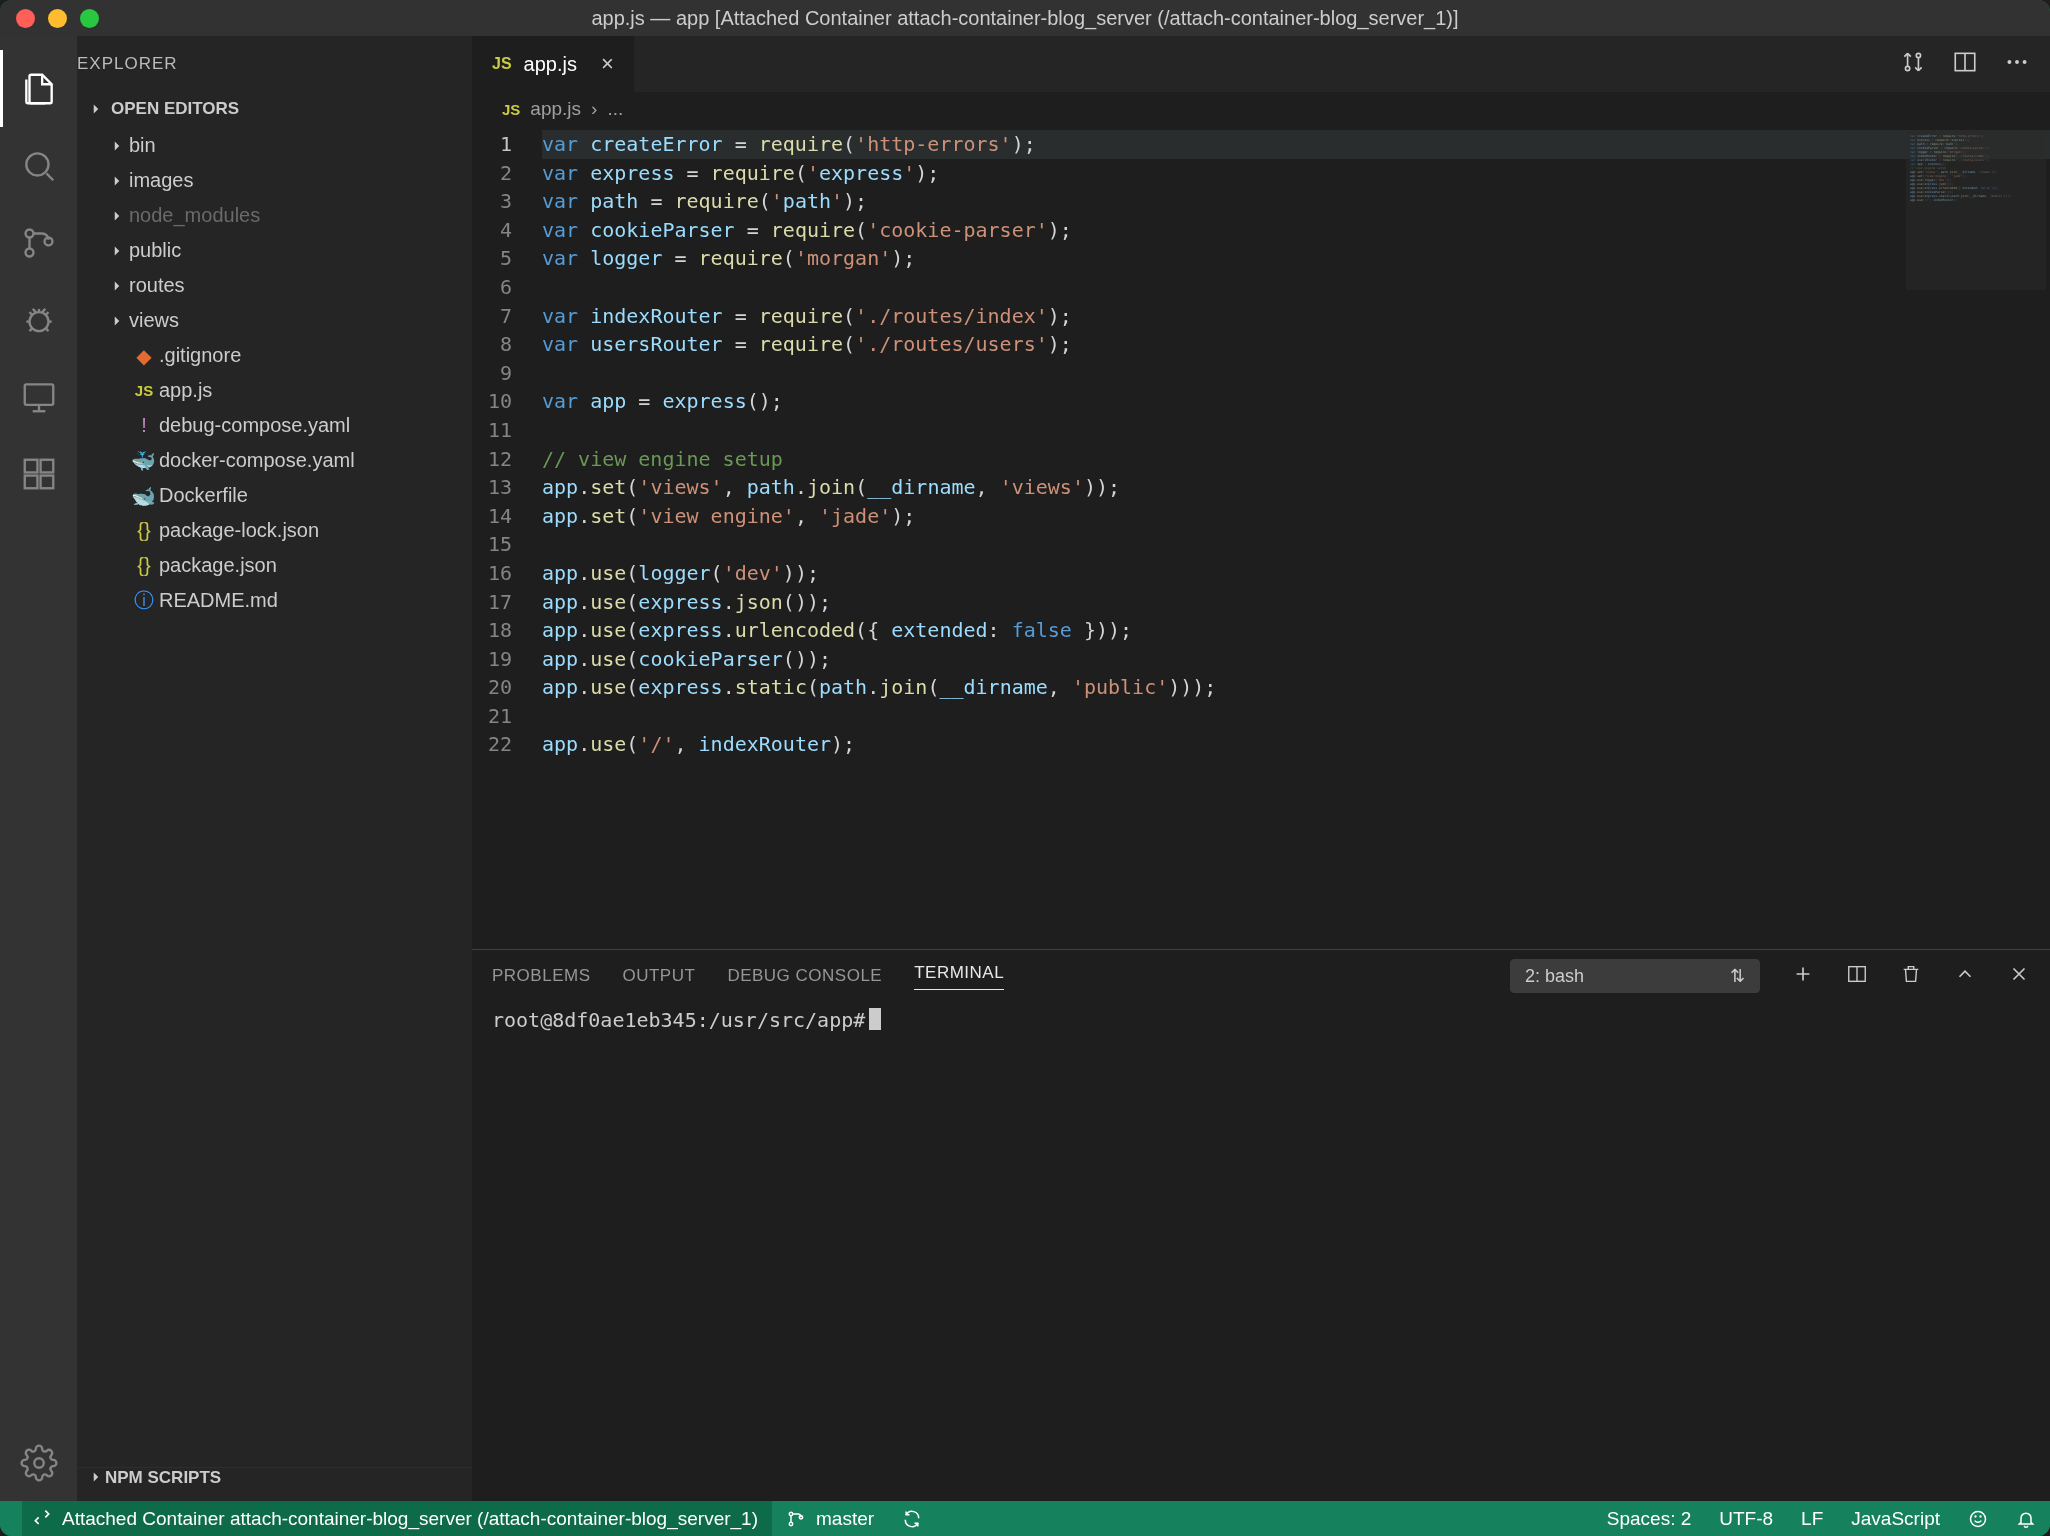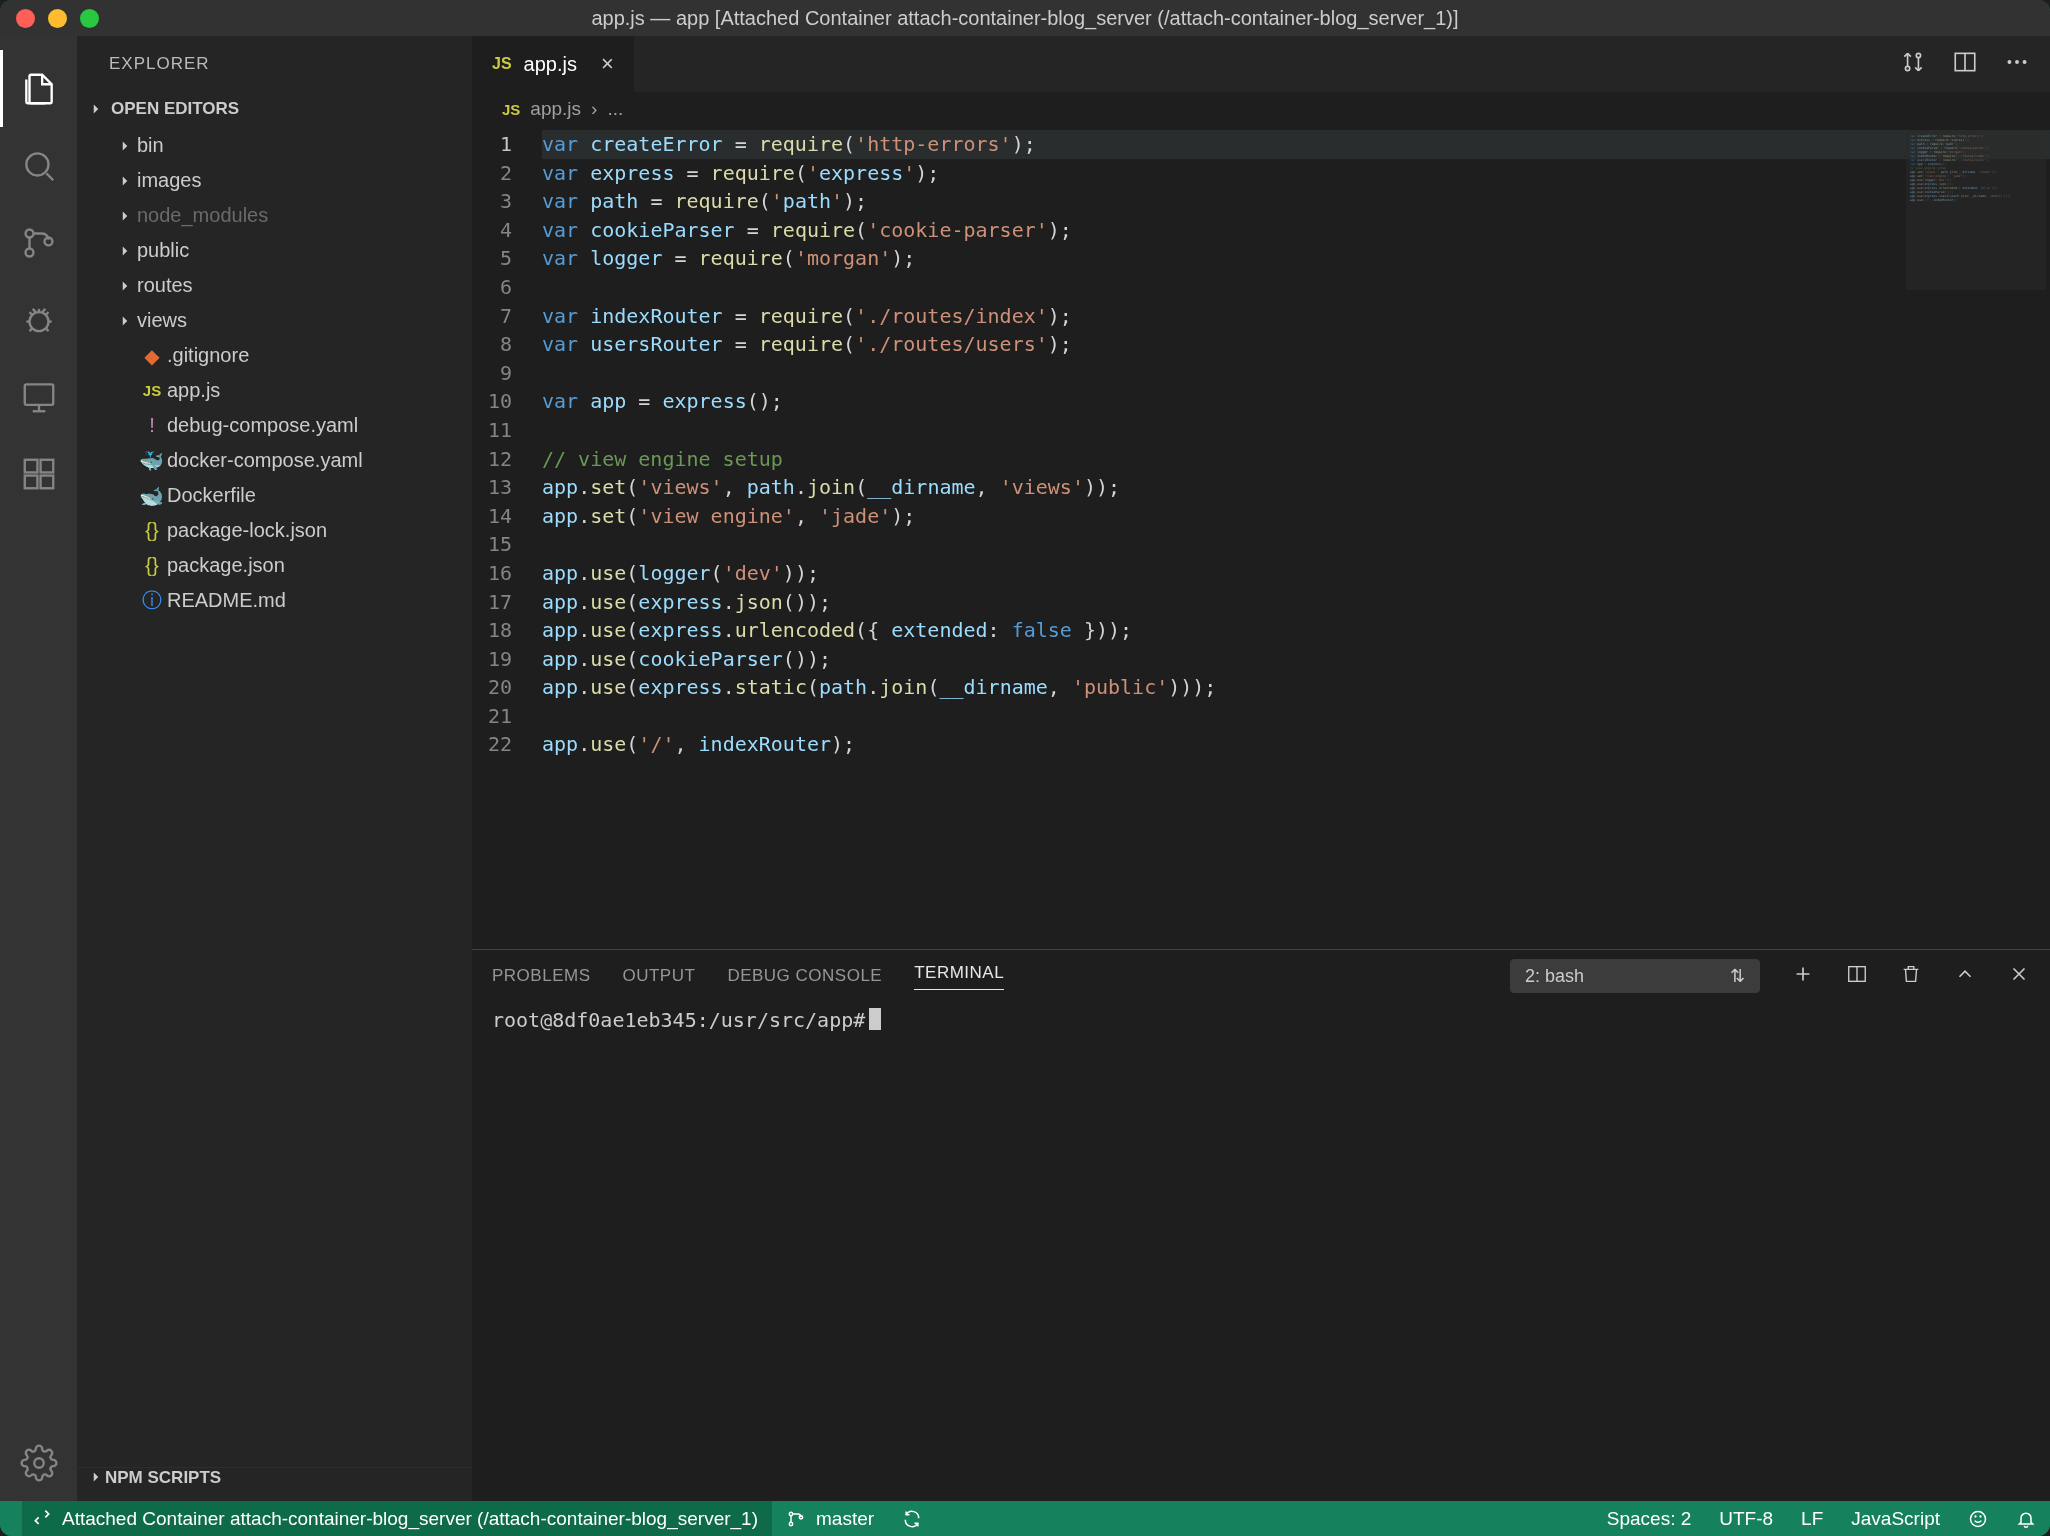--- a/index.html
+++ b/index.html
@@ -59,33 +59,33 @@
 }
 .activity-spacer { flex: 1; }
 .activity-item svg { width: 38px; height: 38px; }
 .sidebar {
   width: 395px; background: #252526;
   display: flex; flex-direction: column;
   flex-shrink: 0;
 }
 .sidebar-title {
   height: 56px; display: flex; align-items: center;
-  padding-left: 32px; font-size: 17px; letter-spacing: 1px;
+  font-size: 17px; letter-spacing: 1px;
   color: #bbbbbb;
 }
 .sidebar-section {
   height: 34px; display: flex; align-items: center;
   padding-left: 10px; font-size: 17px; font-weight: 600;
   color: #cccccc; cursor: pointer;
 }
 .sidebar-section .chev { margin-right: 6px; }
 .file-tree { flex: 1; overflow: auto; padding-top: 2px; }
 .tree-item {
   height: 35px; display: flex; align-items: center;
-  padding-left: 36px; font-size: 20px; color: #cccccc;
+  padding-left: 28px; font-size: 20px; color: #cccccc;
   cursor: pointer;
 }
 .tree-item.dim { color: #6a6a6a; }
 .tree-item .chev { width: 24px; display: inline-flex; justify-content: center; color: #cccccc; }
 .tree-item .icon { width: 30px; display: inline-flex; justify-content: center; }
 .tree-item .spacer { width: 24px; }
 .editor-area {
   flex: 1; display: flex; flex-direction: column; min-width: 0;
   background: #1e1e1e;
 }

